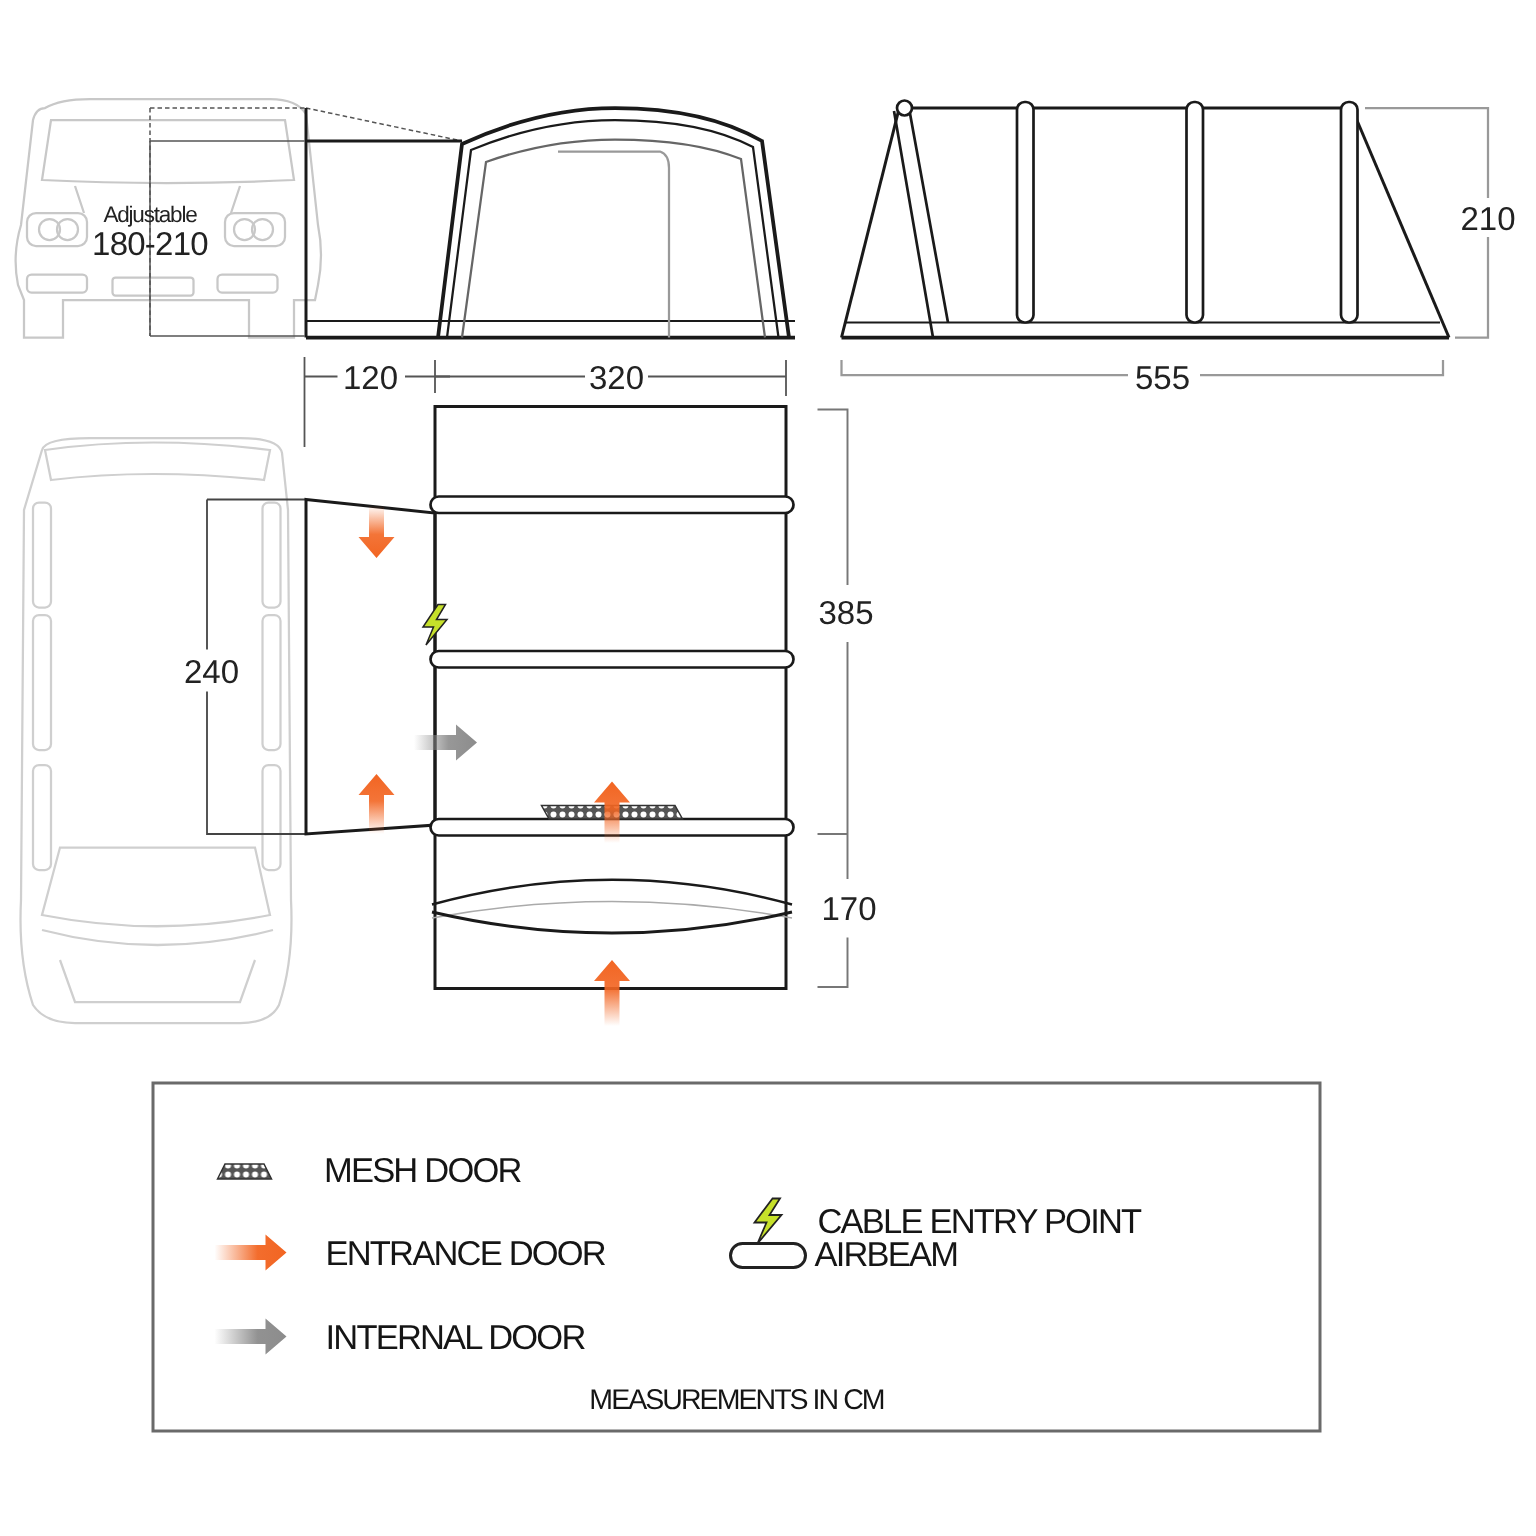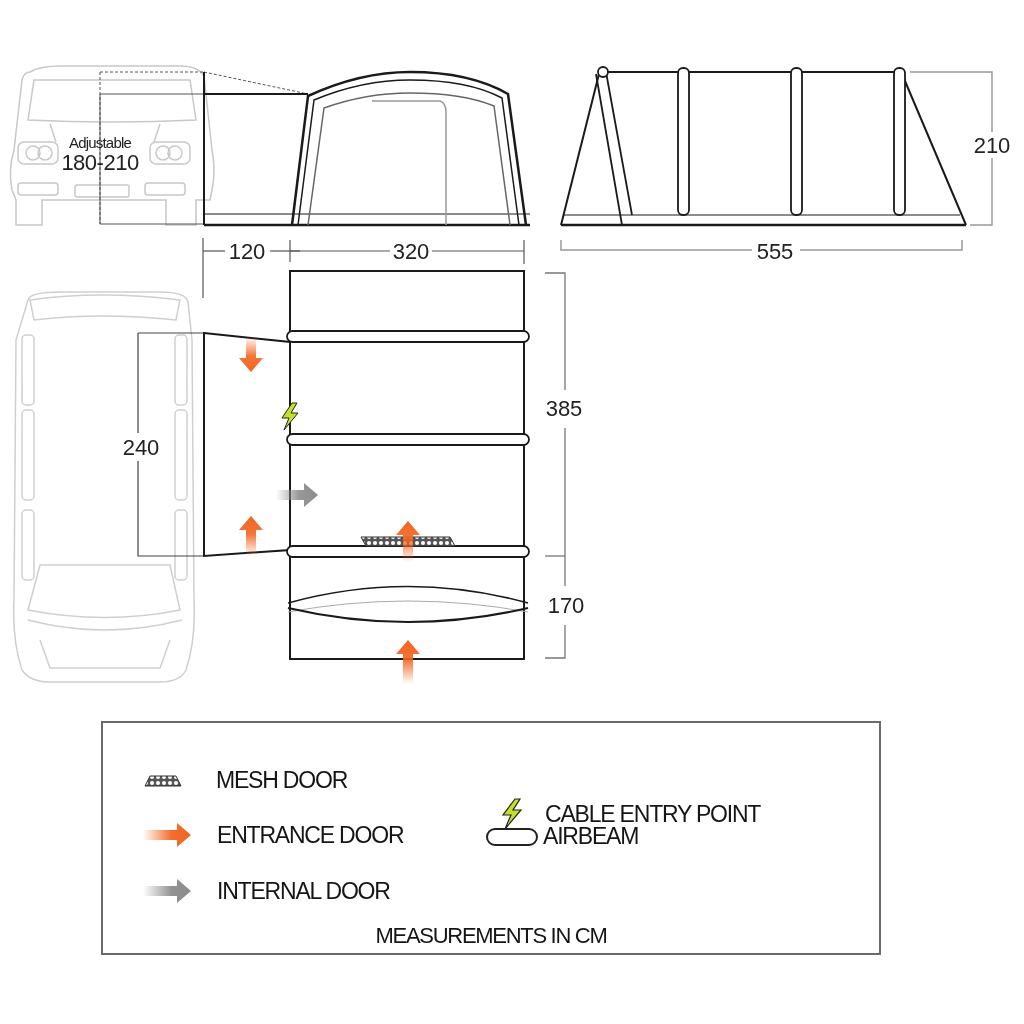--- a/index.html
+++ b/index.html
@@ -7,21 +7,21 @@
          font-family: "Liberation Sans", sans-serif; color: #1a1a1a; }
   svg.main { position: absolute; left: 0; top: 0; }
   .dimtxt { font-family: "Liberation Sans", sans-serif; font-size: 22px; fill: #222; }
   .legend {
     position: absolute; left: 101px; top: 721px; width: 780px; height: 234px;
     border: 2px solid #6a6a6a; box-sizing: border-box; background: #fff;
   }
   .leg-item { position: absolute; display: flex; align-items: center; }
   .leg-label { font-size: 23px; letter-spacing: -1.2px; color: #151515; margin-left: 0; }
   .leg-note { position: absolute; left: 0; right: 0; top: 200px; text-align: center;
-              font-size: 22px; letter-spacing: -1.3px; color: #151515; }
+              font-size: 19px; letter-spacing: -1.3px; color: #151515; }
 </style>
 </head>
 <body>
 
 <svg class="main" width="1024" height="1024" viewBox="0 0 1024 1024">
   <defs>
     <linearGradient id="orangeUp" x1="0" y1="1" x2="0" y2="0">
       <stop offset="0" stop-color="#f26522" stop-opacity="0"></stop>
       <stop offset="0.55" stop-color="#f26522" stop-opacity="0.9"></stop>
       <stop offset="1" stop-color="#f26522"></stop>

